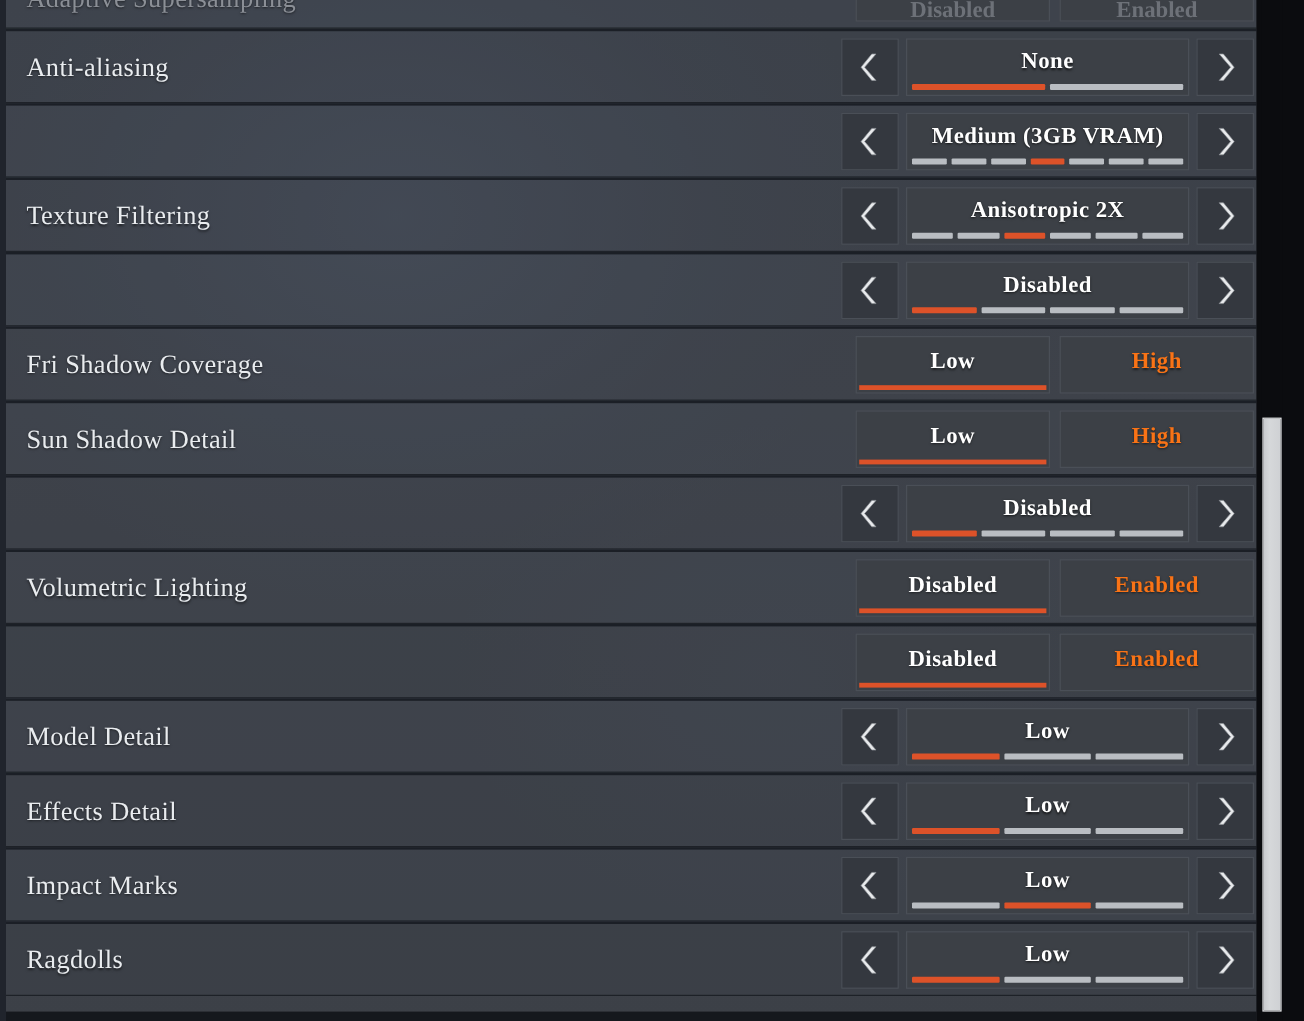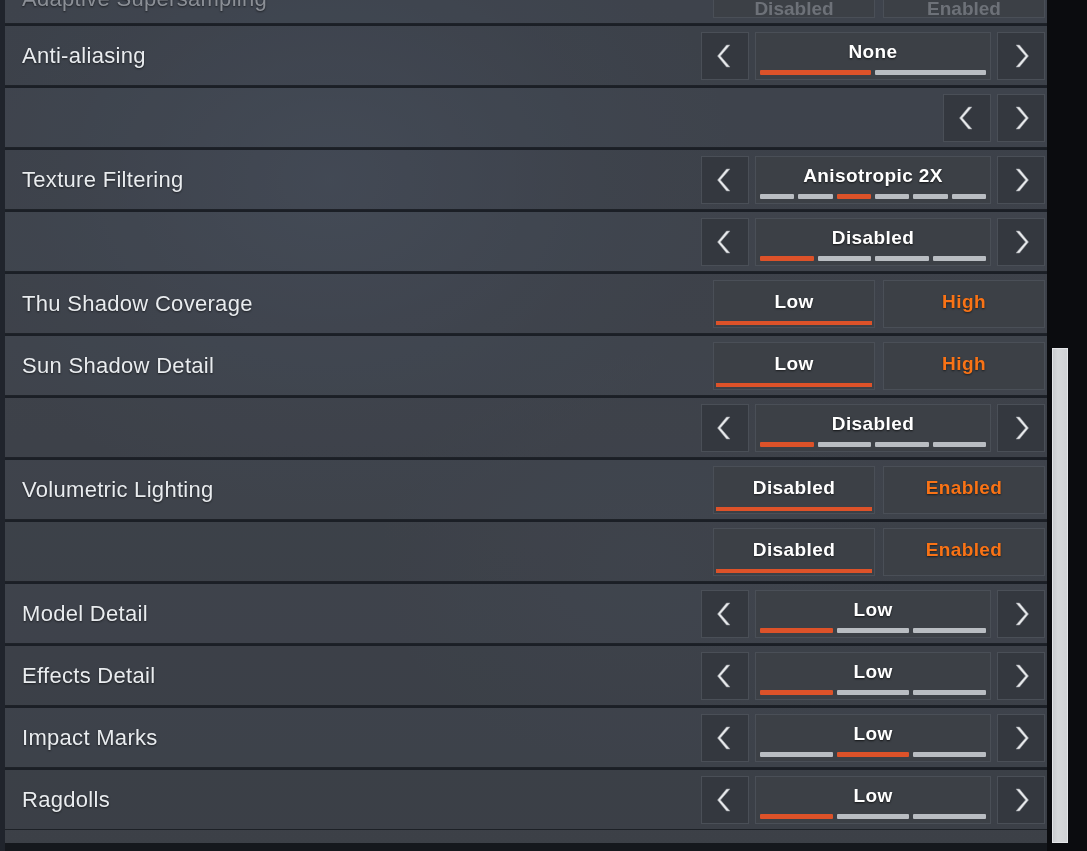--- a/index.html
+++ b/index.html
@@ -40,20 +40,21 @@
     background: #20242c;
     z-index: 6;
   }
 
   
   #settings-list {
     position: absolute;
     top: 0; left: 0;
     width: 1047px;
     height: 799px;
+    font-family: Liberation Serif, serif;
   }
 
   .row {
     position: relative;
     height: 62px;
     display: flex;
     align-items: center;
     padding-left: 22px;
     padding-right: 0;
     background: rgba(62,67,76,0.55);
@@ -292,20 +293,32 @@
       <div class="row">
         <div class="row-control">
           <div class="stepper">
             <div class="arrow-btn">
               <span>
                 <svg width="24" height="28" viewBox="0 0 24 28">
                   <path d="M17 3 L7.5 14 L17 25 L13.5 25 L4.5 14 L13.5 3 Z" fill="#e8eaec" stroke="#8d9197" stroke-width="0.6"></path>
                 </svg>
               </span>
             </div>
+            <div class="value-box">
+              <span class="value-text">Medium (3GB VRAM)</span>
+              <div class="segments">
+                <div class="seg"></div>
+                <div class="seg"></div>
+                <div class="seg"></div>
+                <div class="seg active"></div>
+                <div class="seg"></div>
+                <div class="seg"></div>
+                <div class="seg"></div>
+              </div>
+            </div>
             <div class="arrow-btn">
               <span>
                 <svg width="24" height="28" viewBox="0 0 24 28">
                   <path d="M7 3 L16.5 14 L7 25 L10.5 25 L19.5 14 L10.5 3 Z" fill="#e8eaec" stroke="#8d9197" stroke-width="0.6"></path>
                 </svg>
               </span>
             </div>
           </div>
         </div>
       </div>
@@ -364,21 +377,21 @@
               <span>
                 <svg width="24" height="28" viewBox="0 0 24 28">
                   <path d="M7 3 L16.5 14 L7 25 L10.5 25 L19.5 14 L10.5 3 Z" fill="#e8eaec" stroke="#8d9197" stroke-width="0.6"></path>
                 </svg>
               </span>
             </div>
           </div>
         </div>
       </div>
       <div class="row alt">
-        <div class="row-label">Thu Shadow Coverage</div>
+        <div class="row-label">Fri Shadow Coverage</div>
         <div class="row-control">
           <div class="toggle-group">
             <div class="toggle-opt selected">
               <span class="opt-text">Low</span>
             </div>
             <div class="toggle-opt">
               <span class="opt-text">High</span>
             </div>
           </div>
         </div>

